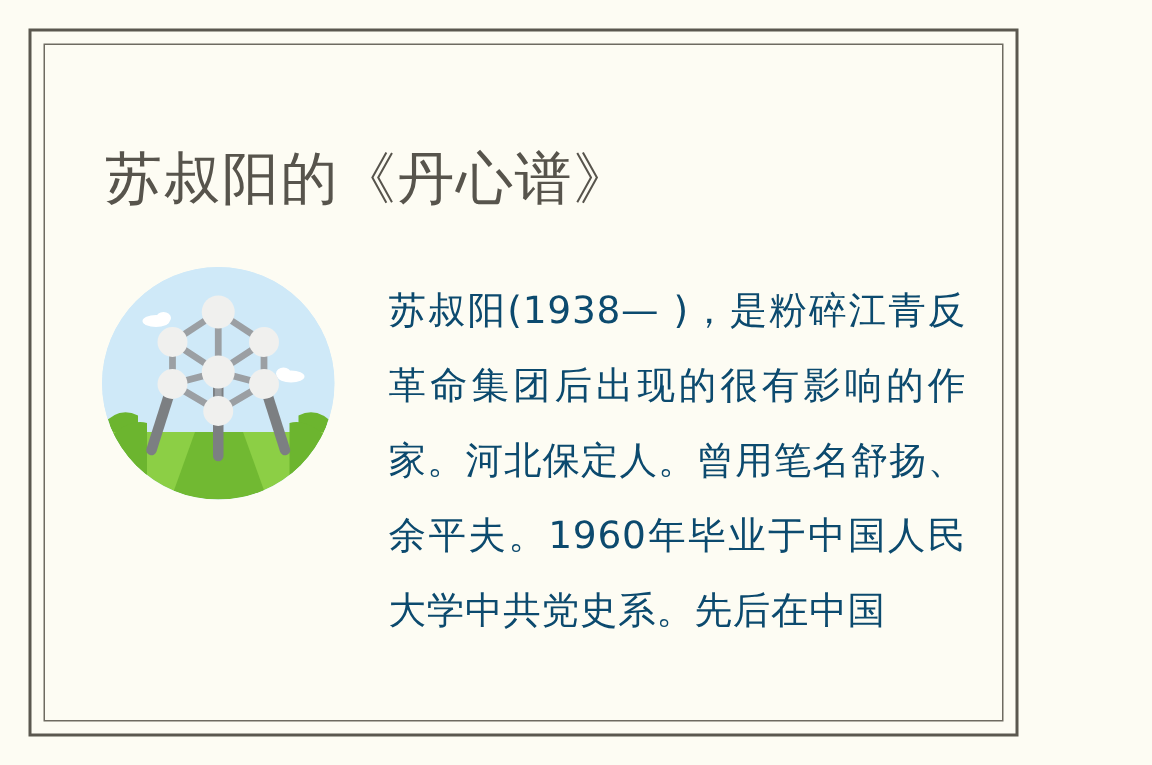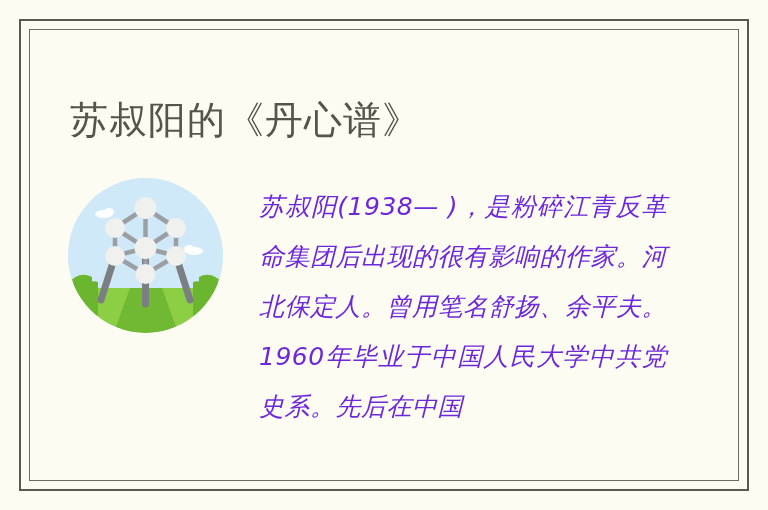--- a/index.html
+++ b/index.html
@@ -13,21 +13,21 @@
     background: #fdfcf3;
     font-family: "Liberation Sans", "DejaVu Sans", sans-serif;
     overflow: hidden;
   }
 
   
   .card {
     position: absolute;
     left: 19px;
     top: 19px;
-    width: 730px;
+    width: 660px;
     height: 472px;
     box-sizing: border-box;
     border: 2px solid #5b584f;
     background: #fdfcf3;
   }
   .card-inner {
     position: absolute;
     left: 8px;
     top: 8px;
     right: 8px;
@@ -75,26 +75,25 @@
   .illus svg { display: block; width: 155px; height: 155px; }
 
   
   .body-text {
     margin-left: 36px;
     margin-top: 24px;
     width: 408px;
     font-family: "DejaVu Sans", "Liberation Sans", sans-serif;
     font-size: 25px;
     line-height: 50px;
-    color: #6d28d9;
+    color: #0c4a6e;
     letter-spacing: 0.5px;
     text-align: justify;
     text-justify: inter-character;
     word-break: break-all;
-    font-style: italic;
   }
 </style>
 </head>
 <body>
 
 <div class="card">
   <div class="card-inner">
 
     <h1 class="title">苏叔阳的《丹心谱》</h1>
 

